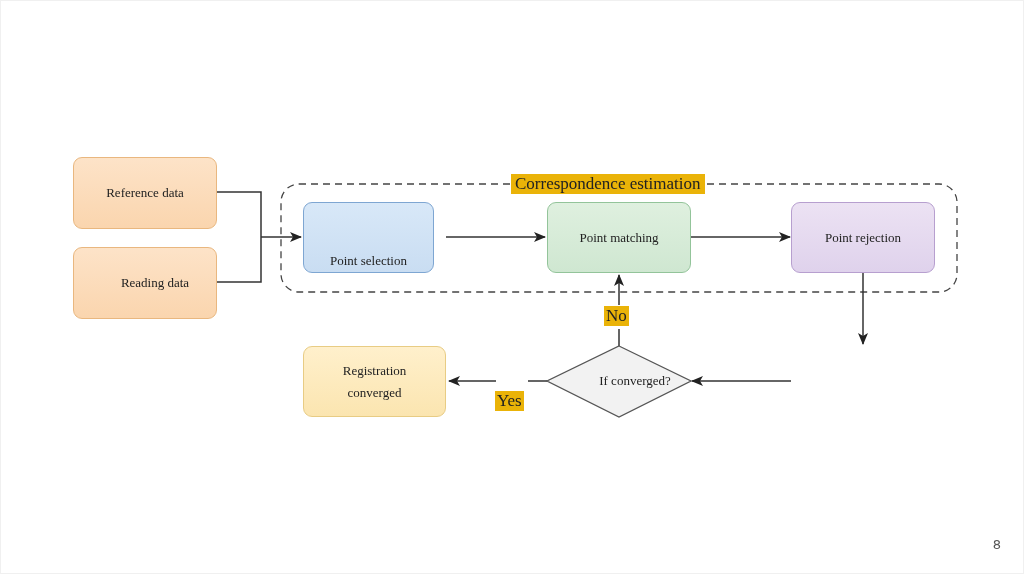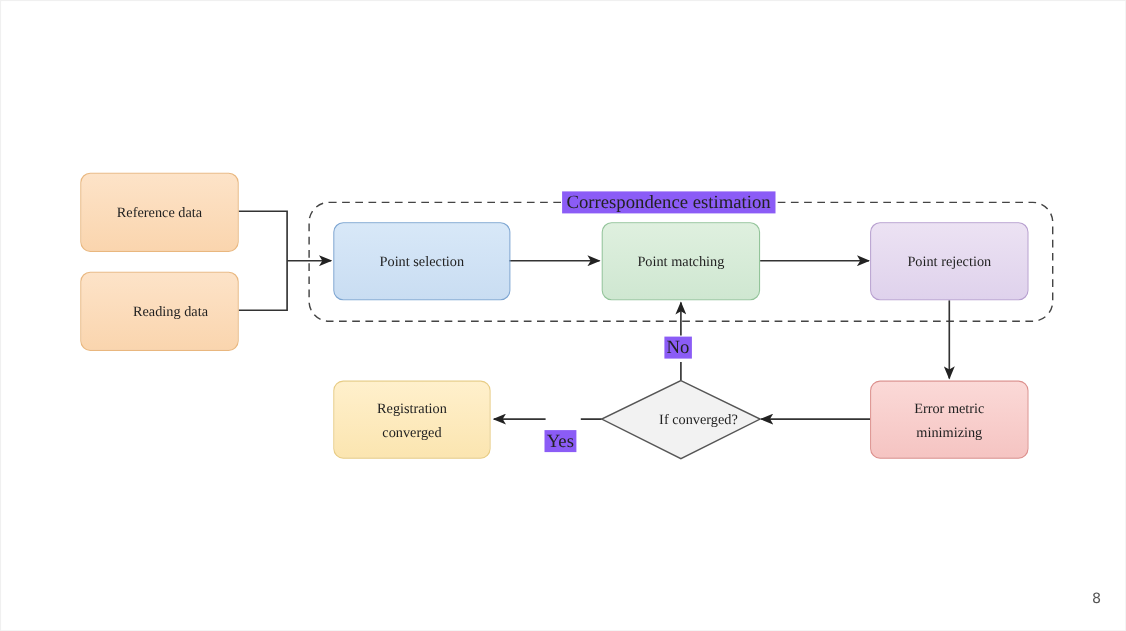--- a/index.html
+++ b/index.html
@@ -6,21 +6,21 @@
   body{width:1024px;height:574px;position:relative;overflow:hidden;font-family:"Liberation Serif","DejaVu Serif",serif;}
   .slide{position:absolute;left:0;top:0;width:1022px;height:572px;border:1px solid #f0f0f0;background:#fff;}
   svg{position:absolute;left:0;top:0;}
   .node{position:absolute;display:flex;align-items:center;justify-content:center;text-align:center;border-radius:9px;font-size:13px;color:#222;line-height:22px;box-sizing:border-box;}
   .orange{background:linear-gradient(#fde3c8,#fad5ae);border:1.5px solid #e9b77f;}
   .blue{background:linear-gradient(#d8e8f8,#c9ddf2);border:1.5px solid #7ea6d2;}
   .green{background:linear-gradient(#dff0df,#cfe7d1);border:1.5px solid #93c49a;}
   .purple{background:linear-gradient(#ece2f3,#dfd2ec);border:1.5px solid #b79fcf;}
   .red{background:linear-gradient(#fbd9d7,#f5c4c2);border:1.5px solid #dc8f8c;}
   .yellow{background:linear-gradient(#fff0cc,#fbe5b0);border:1.5px solid #e8cc84;}
-  .label{position:absolute;font-size:17px;color:#222;background:#8b5cf6;padding:0 4px;white-space:nowrap;}
+  .label{position:absolute;font-size:17px;color:#222;background:#eab308;padding:0 4px;white-space:nowrap;}
   .page-num{position:absolute;right:22px;top:536px;font-family:"DejaVu Sans",sans-serif;font-size:13px;color:#555;}
 </style>
 </head>
 <body>
 
 <div class="slide">
 
   <svg width="1024" height="574">
     <defs>
       <marker id="arr" markerWidth="12" markerHeight="10" refX="11" refY="5" orient="auto" markerUnits="userSpaceOnUse">
@@ -50,34 +50,30 @@
 
   <div class="label" style="left:510px;top:173px;">Correspondence estimation</div>
 
   <div class="node orange" style="left:72px;top:156px;width:144px;height:72px;">
     <span>Reference data</span>
   </div>
   <div class="node orange" style="left:72px;top:246px;width:144px;height:72px;padding-left:20px;">
     <span>Reading data</span>
   </div>
 
-  <div class="node blue" style="left:302px;top:201px;width:161px;height:71px;">
+  <div class="node blue" style="left:302px;top:201px;width:131px;height:71px;align-items:flex-end;">
     <span>Point selection</span>
   </div>
   <div class="node green" style="left:546px;top:201px;width:144px;height:71px;">
     <span>Point matching</span>
   </div>
   <div class="node purple" style="left:790px;top:201px;width:144px;height:71px;">
     <span>Point rejection</span>
   </div>
 
-  <div class="node red" style="left:790px;top:345px;width:144px;height:71px;flex-direction:column;">
-    <span>Error metric</span>
-    <span>minimizing</span>
-  </div>
 
   <div class="node" style="left:572px;top:368px;width:124px;height:24px;background:transparent;text-align:center;">
     <span>If converged?</span>
   </div>
 
   <div class="node yellow" style="left:302px;top:345px;width:143px;height:71px;flex-direction:column;">
     <span>Registration</span>
     <span>converged</span>
   </div>
 

